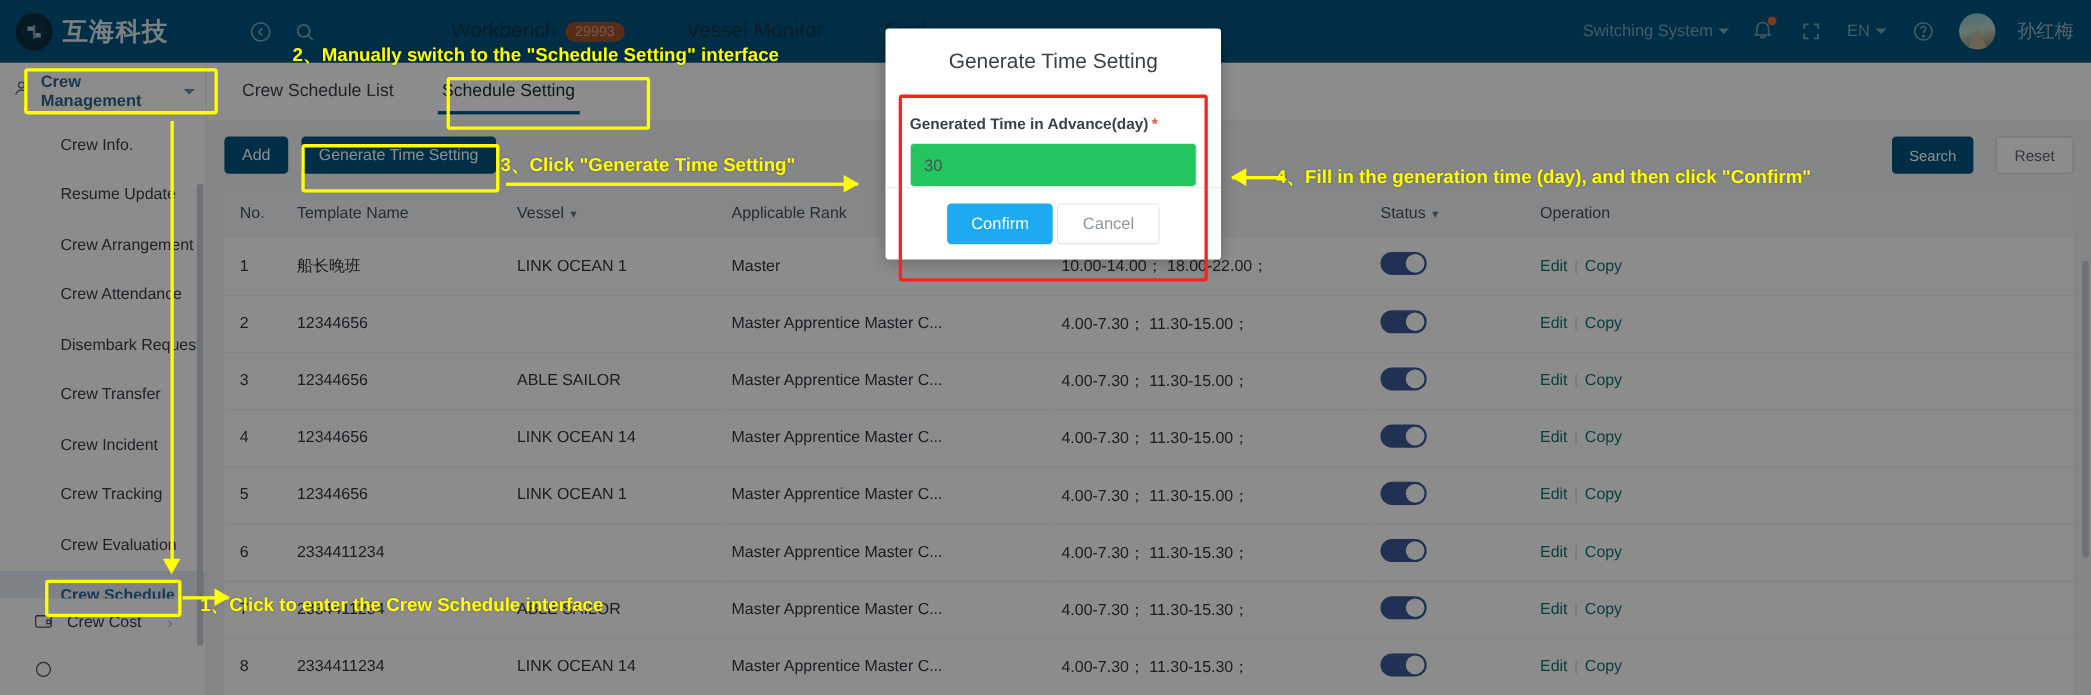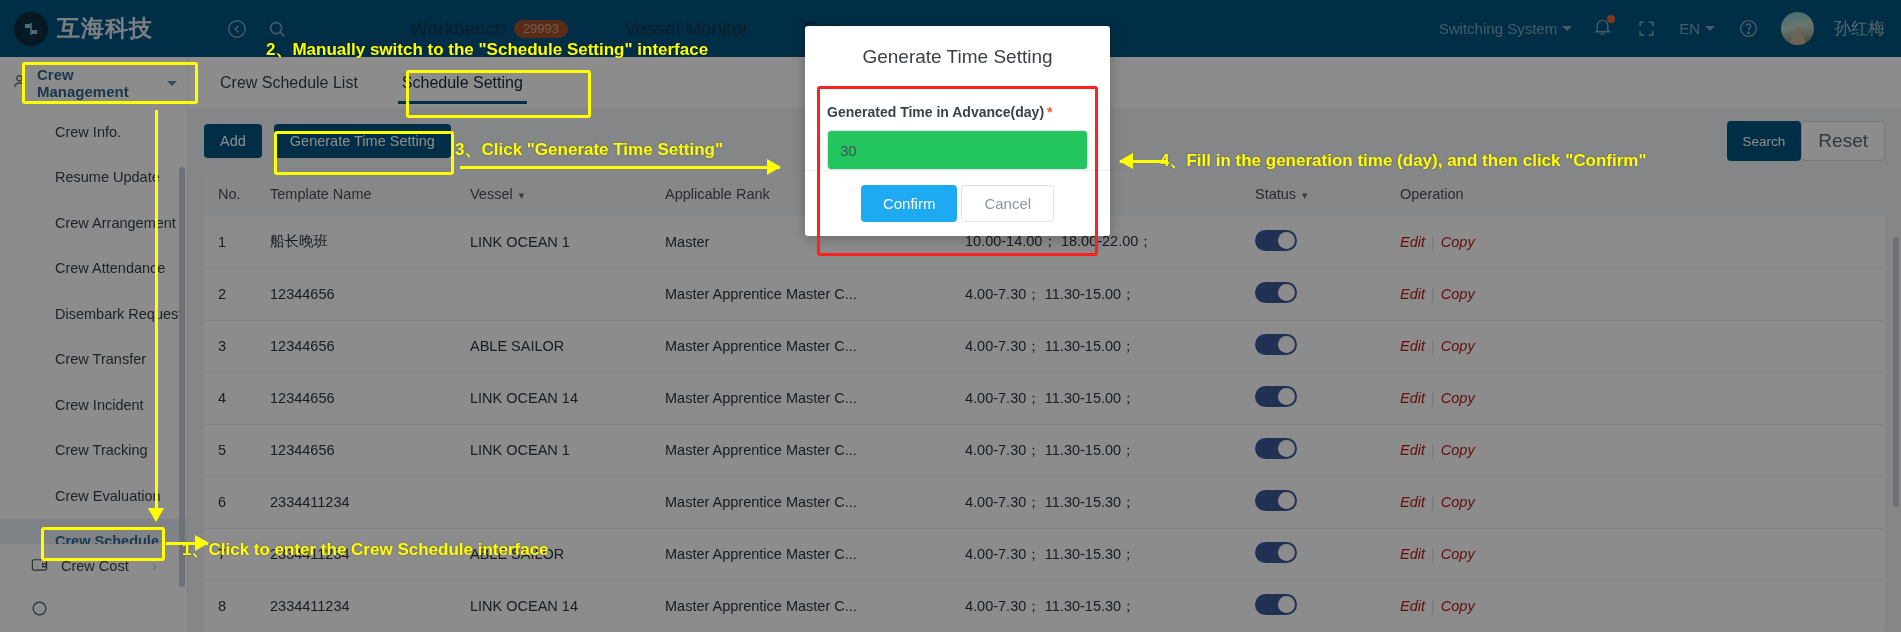--- a/index.html
+++ b/index.html
@@ -115,25 +115,25 @@
          align-items:center; position:relative; }
   .tab.active { color:#1b2a36; }
   .tab.active::after {
     content:""; position:absolute; left:14px; right:14px; bottom:6px; height:3px; background:#005480;
   }
   .toolbar { height: 62px; display:flex; align-items:center; padding: 0 16px; gap: 12px; }
   .btn-primary {
     background:#005480; color:#fff; border:none; border-radius:4px;
     font-size:14.5px; padding: 9px 16px; font-family:inherit;
   }
-  .toolbar-right { margin-left:auto; display:flex; gap:0; }
+  .toolbar-right { margin-left:auto; display:flex; gap:20px; }
   .btn-search { background:#005480; color:#fff; border:none; border-radius:4px;
                 font-size:13.5px; padding:8px 16px; font-family:inherit; }
   .btn-reset { background:#fff; color:#5d646d; border:1px solid #d5d9df; border-radius:4px;
-               font-size:19px; padding:8px 16px; font-family:inherit; }
+               font-size:14px; padding:8px 16px; font-family:inherit; }
 
   .table-wrap { margin: 0 16px; background:#fff; border-radius:3px; overflow:hidden; }
   table { width: 100%; border-collapse: collapse; }
   thead th {
     background:#f5f6f8; text-align:left; font-weight:normal;
     font-size:14.5px; color:#4a5159; height:44px; padding: 0 10px;
   }
   thead th .sort { margin-left:6px; color:#6b737c; font-size:11px; }
   tbody td {
     font-size:14.5px; color:#30363d; height:52px; padding:0 10px;
@@ -146,21 +146,21 @@
   .col-work { width: 290px; }
   .col-status { width: 145px; }
   .toggle {
     width: 42px; height: 21px; border-radius: 11px; background:#3b5a9a;
     position: relative; display:inline-block;
   }
   .toggle::after {
     content:""; position:absolute; right:2px; top:2px; width:17px; height:17px;
     background:#fff; border-radius:50%;
   }
-  .op-link { color:#b91c1c;font-style:italic; }
+  .op-link { color:#0f766e; }
   .op-sep { color:#d7dce1; margin:0 6px; }
   .table-scroll {
     position:absolute; right:2px; top:180px; width:6px; height:270px;
     background:#c9ced6; border-radius:3px;
   }
 
   
   .modal {
     position:absolute; z-index:90; background:#fff; border-radius:3px;
     left: 805px; top: 26px; width: 305px;

